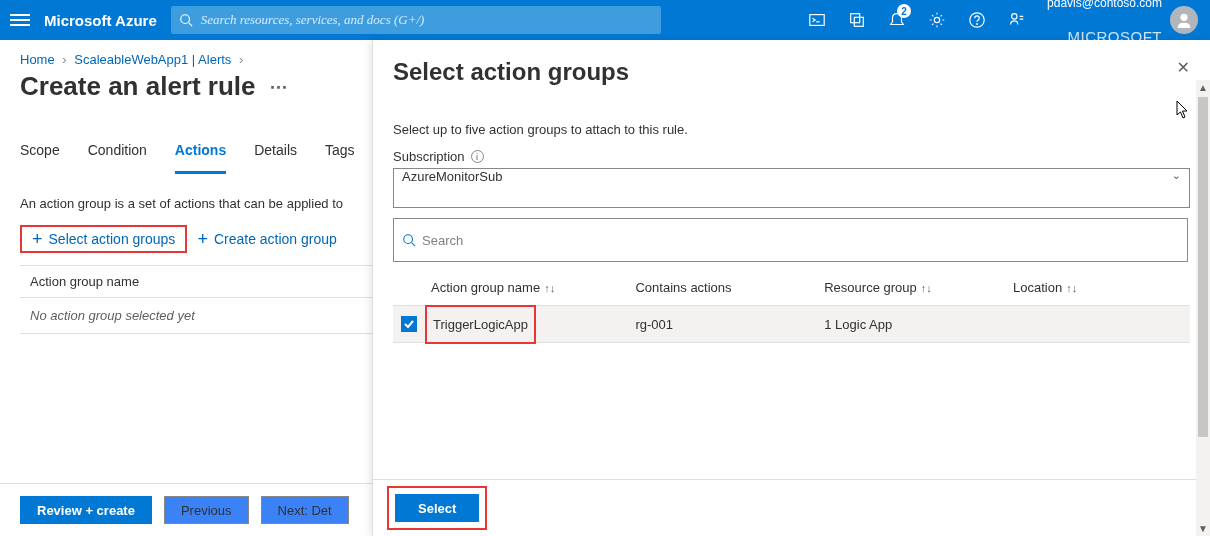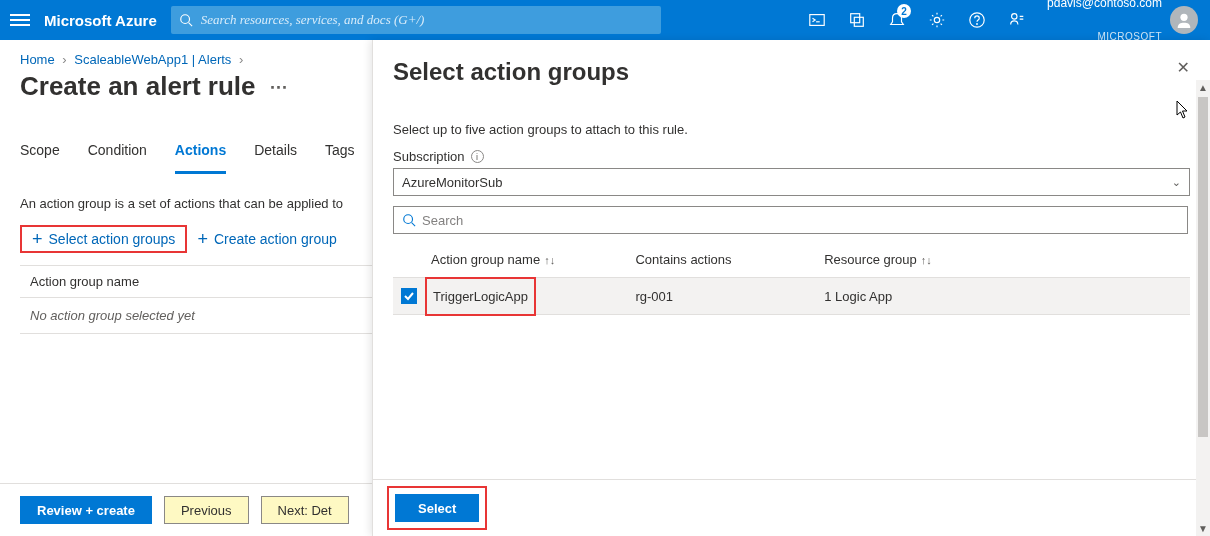--- a/index.html
+++ b/index.html
@@ -13,21 +13,21 @@
   .search { flex: 0 0 490px; height: 28px; background: #3e9dde; border-radius: 2px; display: flex; align-items: center; padding: 0 8px; }
   .search svg { width: 14px; height: 14px; }
   .search input { background: none; border: none; color: #fff; margin-left: 8px; font-size: 13px; flex: 1; outline: none; font-family: Liberation Serif, serif; }
   .search input::placeholder { color: #d8ecfa; font-style: italic; }
   .spacer { flex: 1; }
   .topicons { display: flex; align-items: center; height: 100%; }
   .topicon { width: 40px; height: 40px; display: flex; align-items: center; justify-content: center; position: relative; cursor: pointer; }
   .topicon svg { width: 18px; height: 18px; }
   .badge { position: absolute; top: 4px; right: 6px; background: #fff; color: #0078d4; font-size: 10px; border-radius: 8px; min-width: 14px; height: 14px; display: flex; align-items: center; justify-content: center; font-weight: 600; }
   .user { text-align: right; font-size: 12px; line-height: 13px; margin-left: 10px; margin-right: 8px; }
-  .user .sub { font-size: 10px; letter-spacing: .5px; color: #cce5f6; margin-top: 20px; }
+  .user .sub { font-size: 15px; letter-spacing: .5px; color: #cce5f6; margin-top: 20px; }
   .avatar { width: 28px; height: 28px; border-radius: 50%; background: #b0b6bb; display: flex; align-items: center; justify-content: center; }
 
   
   .page { position: absolute; top: 40px; left: 0; right: 0; bottom: 0; }
   .crumbs { padding: 12px 20px 2px; font-size: 13px; color: #0067b8; }
   .crumbs span { color: #0067b8; cursor: pointer; }
   .crumbs .sep { color: #888; margin: 0 4px; }
   .ptitle { padding: 2px 20px 0; font-size: 26px; font-weight: 600; display: flex; align-items: center; }
   .pmore { margin-left: 14px; font-size: 18px; color: #605e5c; cursor: pointer; }
   .tabs { display: flex; margin: 34px 20px 0; border-bottom: none; }
@@ -36,34 +36,34 @@
   .desc { margin: 22px 20px 14px; font-size: 13px; }
   .select-btns { display: flex; margin: 0 20px 12px; }
   .sb { display: flex; align-items: center; color: #0067b8; font-size: 14px; padding: 6px 10px; cursor: pointer; }
   .sb.hl { border: 2px solid #e83535; padding: 4px 10px; }
   .sb .plus { font-size: 18px; margin-right: 6px; line-height: 14px; }
   .tbl { margin: 0 20px; }
   .thead { border-top: 1px solid #e1dfdd; border-bottom: 1px solid #e1dfdd; padding: 8px 10px; font-size: 13px; }
   .tempty { padding: 10px 10px; font-style: italic; color: #615f5d; border-bottom: 1px solid #e1dfdd; }
 
   .footer { position: absolute; bottom: 0; left: 0; right: 0; border-top: 1px solid #e1dfdd; padding: 12px 20px; display: flex; gap: 12px; background:#fff; }
-  .btn { height: 28px; padding: 0 16px; font-size: 13px; border: 1px solid #8a8886; background: #fef9c3; color: #323130; cursor: pointer; }
+  .btn { height: 28px; padding: 0 16px; font-size: 13px; border: 1px solid #8a8886; background: #3b82f6; color: #323130; cursor: pointer; }
   .btn.primary { background: #0078d4; color: #fff; border: 1px solid #0078d4; font-weight: 600; }
 
   
   .blade { position: absolute; top: 40px; right: 0; bottom: 0; width: 838px; background: #fff; border-left: 1px solid #e1dfdd; box-shadow: -2px 0 8px rgba(0,0,0,.1); display: flex; flex-direction: column; }
   .bhead { display: flex; padding: 18px 20px 6px; align-items: flex-start; }
   .btitle { font-size: 24px; font-weight: 600; flex: 1; }
   .bclose { font-size: 16px; color: #605e5c; cursor: pointer; }
   .binner { padding: 0 20px; flex: 1; overflow: auto; }
   .bdesc { font-size: 13px; margin: 30px 0 12px; }
   .lbl { font-size: 13px; margin-bottom: 4px; display: flex; align-items: center; gap: 6px; }
   .info-i { width: 13px; height: 13px; border: 1px solid #8a8886; border-radius: 50%; display: inline-flex; align-items: center; justify-content: center; font-size: 9px; color: #605e5c; }
-  .dd { height: 28px; border: 1px solid #8a8886; display: flex; align-items: center; padding: 0 8px; justify-content: space-between; margin-bottom: 10px; cursor: pointer; }
-  .srch { height: 28px; border: 1px solid #8a8886; display: flex; align-items: center; padding: 0 8px; color: #0078d4; margin-right: 2px;}
+  .dd { height: 40px; border: 1px solid #8a8886; display: flex; align-items: flex-start; padding: 0 8px; justify-content: space-between; margin-bottom: 10px; cursor: pointer; }
+  .srch { height: 44px; border: 1px solid #8a8886; display: flex; align-items: center; padding: 0 8px; color: #0078d4; margin-right: 2px;}
   .srch input { border: none; outline: none; flex: 1; margin-left: 6px; font-size: 13px; }
   .srch input::placeholder { color: #838180; }
   .btbl { margin-top: 8px; }
   .bthead, .brow { display: grid; grid-template-columns: 34px 1.3fr 1.2fr 1.2fr 1.1fr; align-items: center; padding: 10px 4px; font-size: 13px; }
   .bthead { color: #323130; }
   .sort { margin-left: 4px; font-size: 11px; color: #605e5c; }
   .ck { width: 16px; height: 16px; background: #0078d4; display: flex; align-items: center; justify-content: center; margin-left: 4px; }
   .ck svg { width: 12px; height: 12px; }
   .brow { background: #f3f2f1; border-top: 1px solid #e1dfdd; border-bottom: 1px solid #e1dfdd; }
   .cell-hl { border: 2px solid #e83535; padding: 10px 6px; margin: -12px 0 -12px -6px; display: inline-block; }
@@ -209,20 +209,21 @@
           <line x1="11" y1="11" x2="15" y2="15"></line>
         </svg>
       <input placeholder="Search" style="">
     </div>
     <div class="btbl">
       <div class="bthead">
         <div></div>
         <div><span>Action group name</span><span class="sort">↑↓</span></div>
         <div><span>Contains actions</span></div>
         <div><span>Resource group</span><span class="sort">↑↓</span></div>
+        <div><span>Location</span><span class="sort">↑↓</span></div>
       </div>
       <div class="brow">
         <div>
             <div class="ck">
               <svg viewBox="0 0 12 12" fill="none" stroke="#fff" stroke-width="2">
                 <path d="M2 6 L5 9 L10 3"></path>
               </svg>
             </div>
           </div>
         <div><span class="cell-hl">TriggerLogicApp</span></div>

